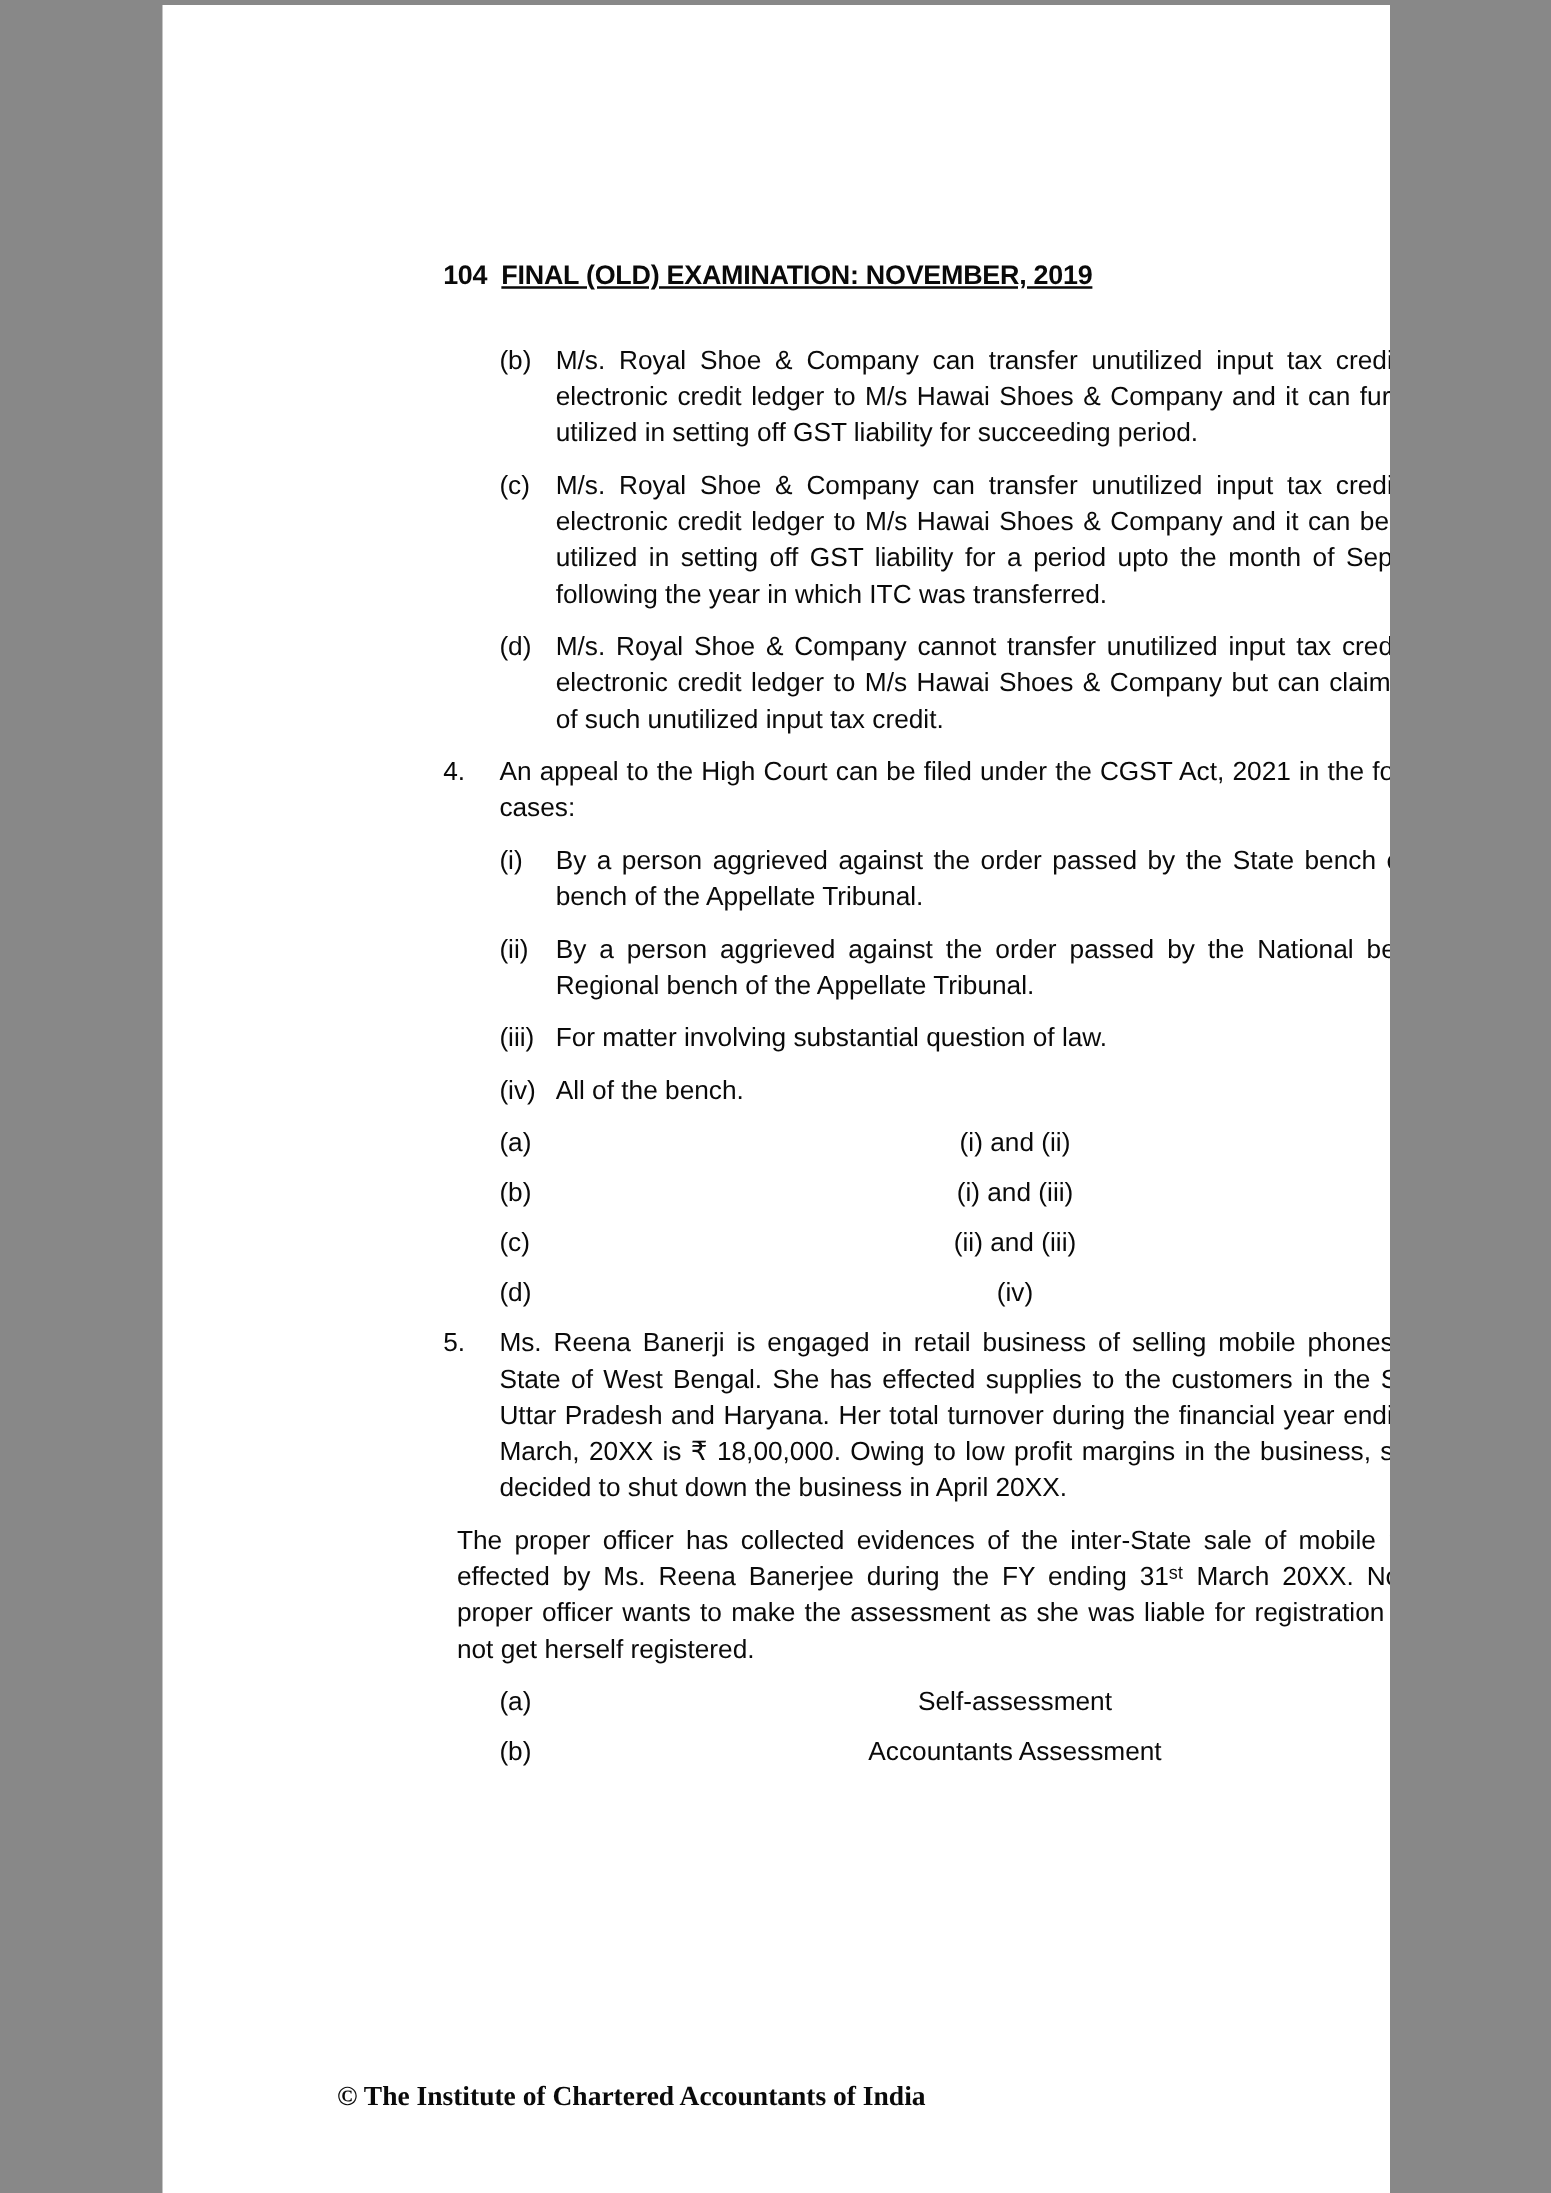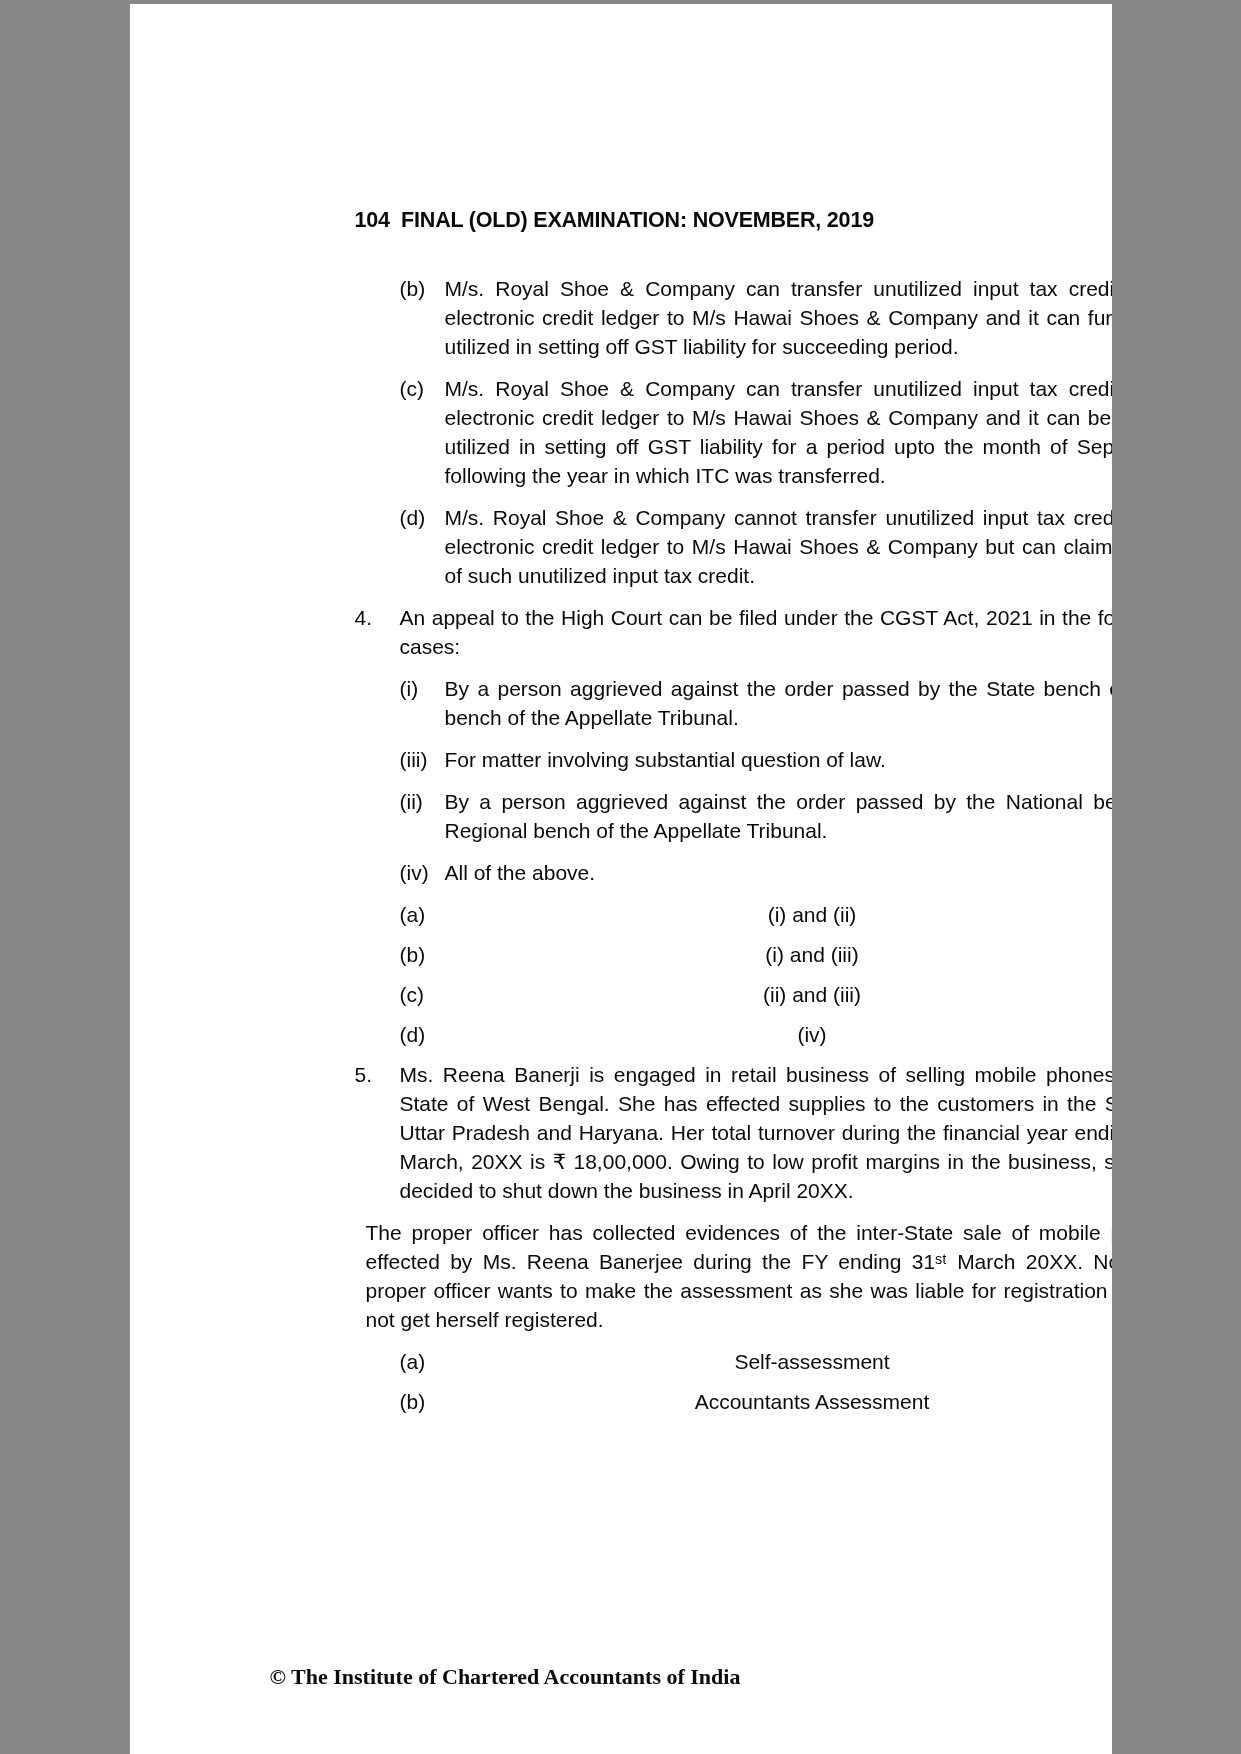--- a/index.html
+++ b/index.html
@@ -19,21 +19,21 @@
   .page-header {
     position: absolute;
     top: 202px;
     left: 225px;
     right: 191px;
     font-weight: bold;
     font-size: 21.5px;
     letter-spacing: -0.2px;
   }
   .page-number { position: absolute; left: 0; top: 0; }
-  .header-title { text-align: center; }
+  .header-title { text-align: center; text-decoration: underline; }
   .content {
     position: absolute;
     top: 270px;
     left: 225px;
     width: 825px;
   }
   .row { display: flex; margin-bottom: 13px; }
   .row .num { flex: 0 0 45px; }
   .row .lbl { flex: 0 0 45px; }
   .row .body { flex: 1; text-align: justify; }
@@ -79,30 +79,30 @@
     <div class="row">
       <span class="num">4.</span>
       <div class="body">An appeal to the High Court can be filed under the CGST Act, 2021 in the following cases:</div>
     </div>
 
     <div class="row sub">
       <span class="lbl">(i)</span>
       <div class="body">By a person aggrieved against the order passed by the State bench or Area bench of the Appellate Tribunal.</div>
     </div>
     <div class="row sub">
+      <span class="lbl">(ii)</span>
+      <div class="body">By a person aggrieved against the order passed by the National bench or Regional bench of the Appellate Tribunal.</div>
+    </div>
+    <div class="row sub">
       <span class="lbl">(iii)</span>
       <div class="body">For matter involving substantial question of law.</div>
     </div>
     <div class="row sub">
-      <span class="lbl">(ii)</span>
-      <div class="body">By a person aggrieved against the order passed by the National bench or Regional bench of the Appellate Tribunal.</div>
-    </div>
-    <div class="row sub">
       <span class="lbl">(iv)</span>
-      <div class="body">All of the above.</div>
+      <div class="body">All of the bench.</div>
     </div>
 
 
     <div class="row sub opt">
       <span class="lbl">(a)</span>
       <div class="body">(i) and (ii)</div>
     </div>
     <div class="row sub opt">
       <span class="lbl">(b)</span>
       <div class="body">(i) and (iii)</div>

